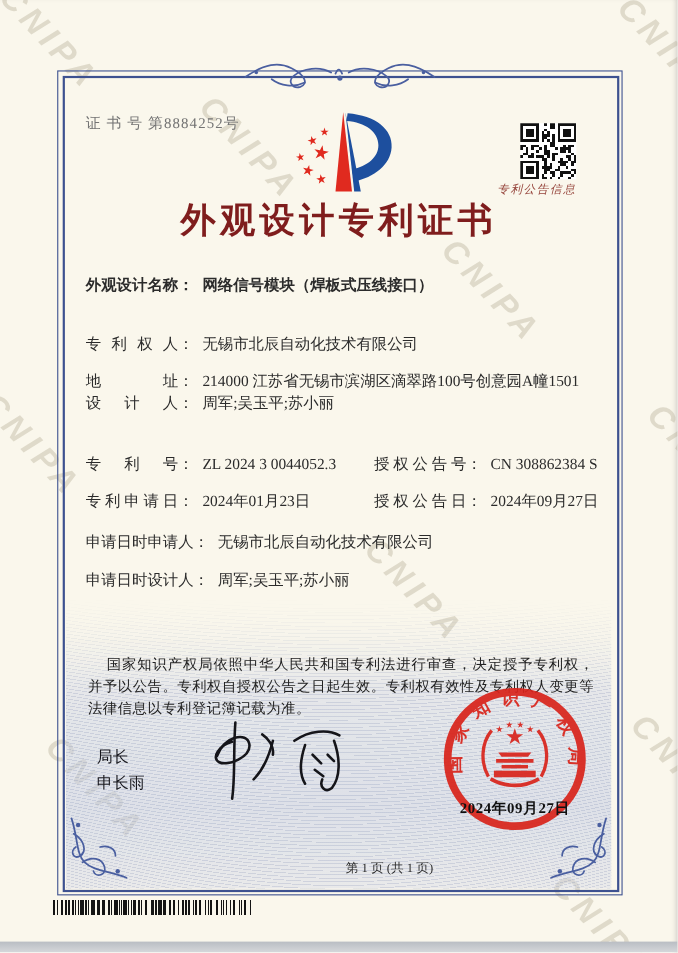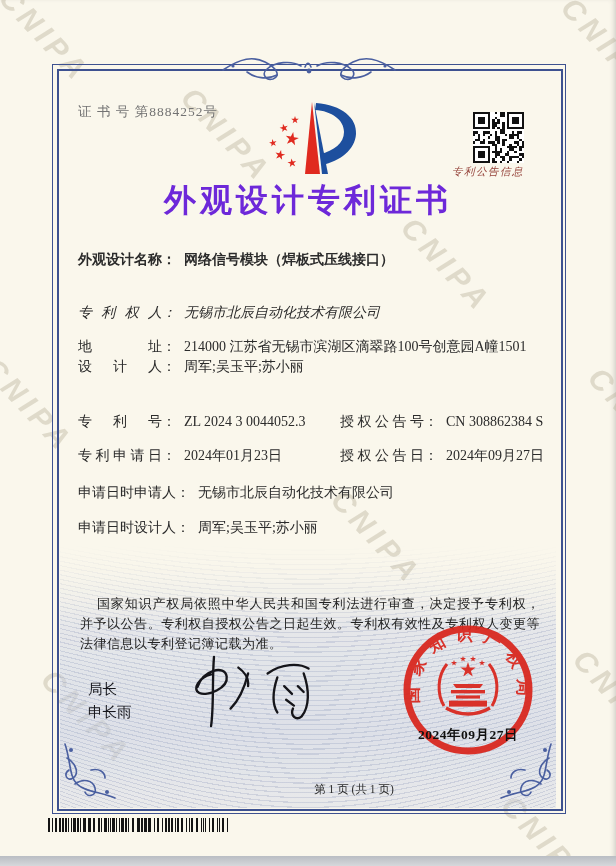--- a/index.html
+++ b/index.html
@@ -29,21 +29,21 @@
       linear-gradient(180deg, rgba(206,212,232,0) 0%, rgba(203,210,231,.42) 30%,
         rgba(197,206,229,.55) 72%, rgba(206,212,232,.38) 100%);
     -webkit-mask-image:linear-gradient(180deg, transparent 0, #000 32%, #000 100%);
     mask-image:linear-gradient(180deg, transparent 0, #000 32%, #000 100%);
   }
   
   .orn{position:absolute; pointer-events:none;}
   
   .cert-no{position:absolute; left:78px; top:103px; font-size:13.5px; color:#737373; letter-spacing:1px;}
   .title{position:absolute; left:0; top:179px; width:616px; text-align:center;
-    font-size:32px; font-weight:700; color:#6d28d9; letter-spacing:4px;}
+    font-size:32px; font-weight:700; color:#7f1d1d; letter-spacing:4px;}
   .qr-box{position:absolute; left:473px; top:112px; width:51px; height:51px; background:#fff;}
   .qr-label{position:absolute; left:452px; top:165px; width:120px; font-size:10.5px;
     font-style:italic; color:#96453C; letter-spacing:1.5px;}
   .row{position:absolute; left:78px; font-size:14px; color:#2b2b2b; white-space:nowrap;}
   .flabel{display:inline-block; width:84px; text-align:justify; text-align-last:justify; vertical-align:bottom;}
   .flabel.wide{width:98px;}
   .colon{display:inline-block; margin-right:8px;}
   .col2{position:absolute; left:262px; top:0; white-space:nowrap;}
   .statement{position:absolute; left:80px; top:582px; width:460px; font-size:13px;
     line-height:20px; color:#222; letter-spacing:.5px; text-indent:17px; text-align:justify;margin-top:12px;}
@@ -354,21 +354,21 @@
         <rect x="14" y="20" width="1" height="1" fill="#111"></rect>
         <rect x="18" y="20" width="1" height="1" fill="#111"></rect>
       </svg></div>
   <div class="qr-label">专利公告信息</div>
 
   <div class="title">外观设计专利证书</div>
 
   <div class="row" style="top:251px;font-weight:bold;">
     <span class="flabel">外观设计名称</span><span class="colon">：</span><span>网络信号模块（焊板式压线接口）</span>
   </div>
-  <div class="row" style="top:304px;font-style:italic;">
+  <div class="row" style="top:304px;">
     <span class="flabel">专利权人</span><span class="colon">：</span><span>无锡市北辰自动化技术有限公司</span>
   </div>
   <div class="row" style="top:338px;">
     <span class="flabel">地址</span><span class="colon">：</span><span>214000 江苏省无锡市滨湖区滴翠路100号创意园A幢1501</span>
   </div>
   <div class="row" style="top:358px;">
     <span class="flabel">设计人</span><span class="colon">：</span><span>周军;吴玉平;苏小丽</span>
   </div>
   <div class="row" style="top:413px;">
     <span class="flabel">专利号</span><span class="colon">：</span><span>ZL 2024 3 0044052.3</span>

